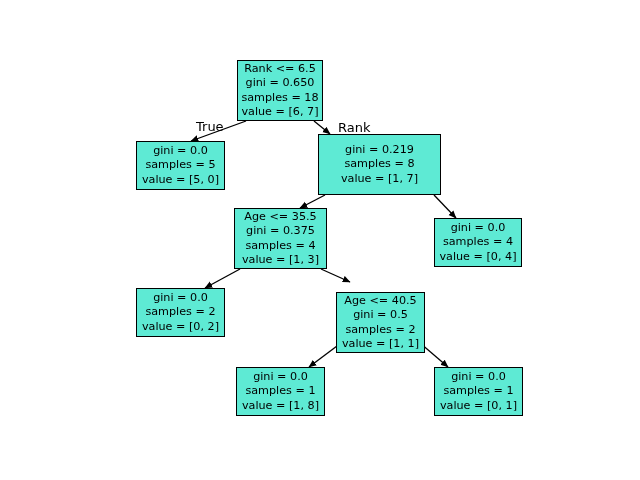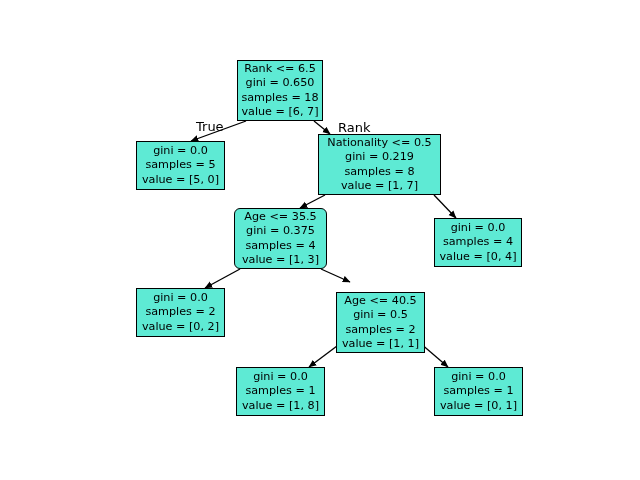--- a/index.html
+++ b/index.html
@@ -80,26 +80,25 @@
         <span class="line">gini = 0.650</span>
         <span class="line">samples = 18</span>
         <span class="line">value = [6, 7]</span>
       </div>
       <div class="node" style="left: 136px; top: 141px; width: 89px; height: 49px;">
         <span class="line">gini = 0.0</span>
         <span class="line">samples = 5</span>
         <span class="line">value = [5, 0]</span>
       </div>
       <div class="node" style="left: 318px; top: 134px; width: 123px; height: 61px;">
-        <span class="line">Nationality &lt;= 0.5</span>
         <span class="line">gini = 0.219</span>
         <span class="line">samples = 8</span>
         <span class="line">value = [1, 7]</span>
       </div>
-      <div class="node" style="left: 234px; top: 208px; width: 93px; height: 61px; border-radius: 6px;">
+      <div class="node" style="left: 234px; top: 208px; width: 93px; height: 61px;">
         <span class="line">Age &lt;= 35.5</span>
         <span class="line">gini = 0.375</span>
         <span class="line">samples = 4</span>
         <span class="line">value = [1, 3]</span>
       </div>
       <div class="node" style="left: 434px; top: 218px; width: 88px; height: 49px;">
         <span class="line">gini = 0.0</span>
         <span class="line">samples = 4</span>
         <span class="line">value = [0, 4]</span>
       </div>

